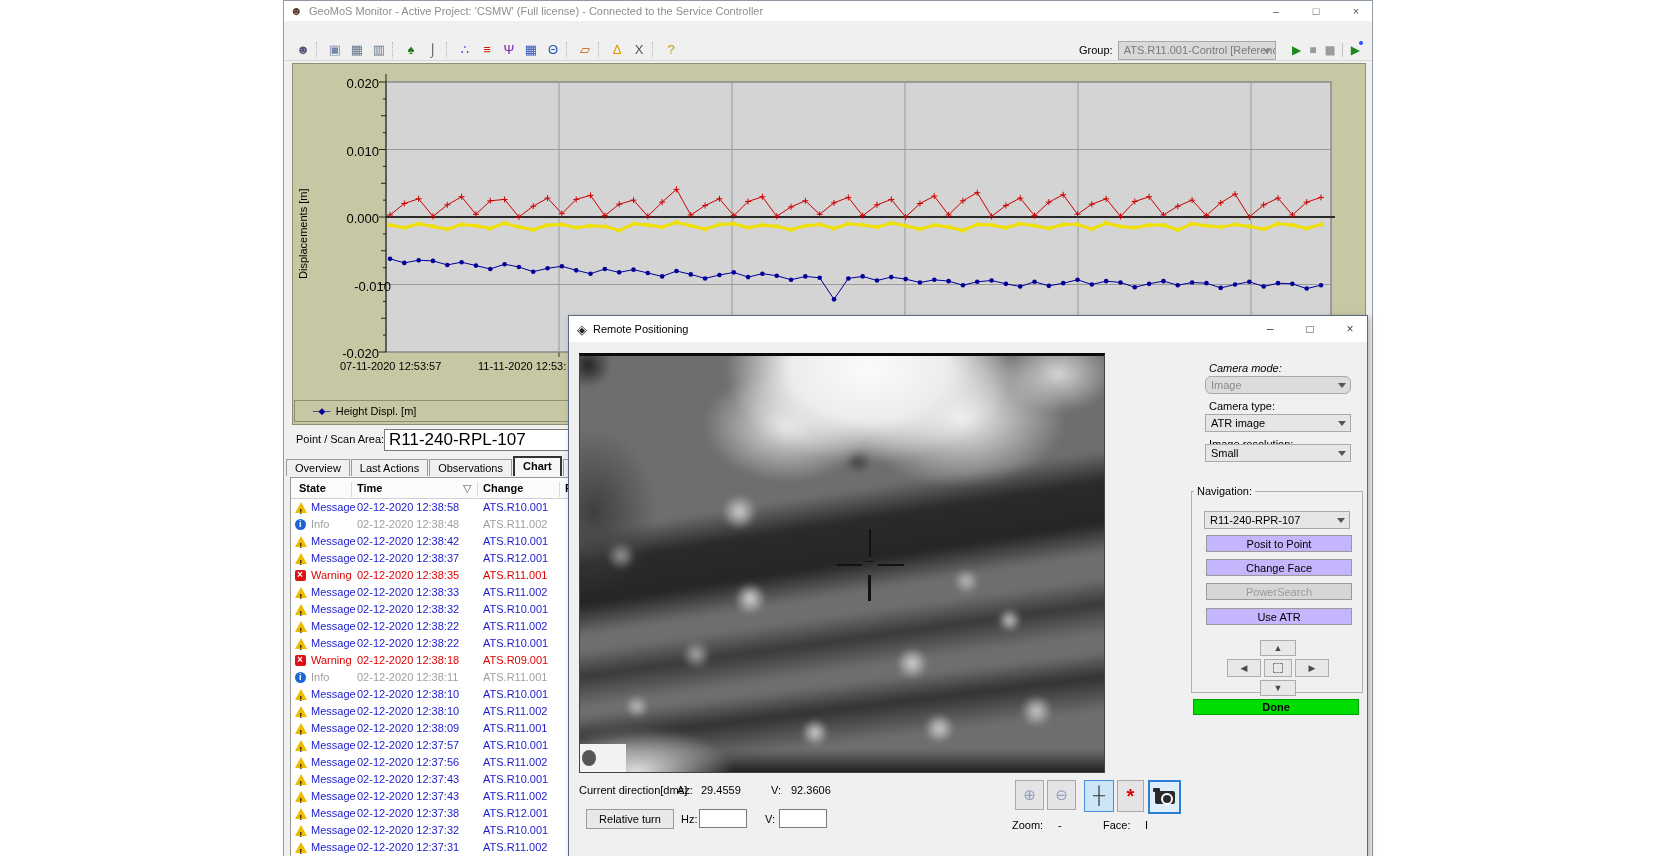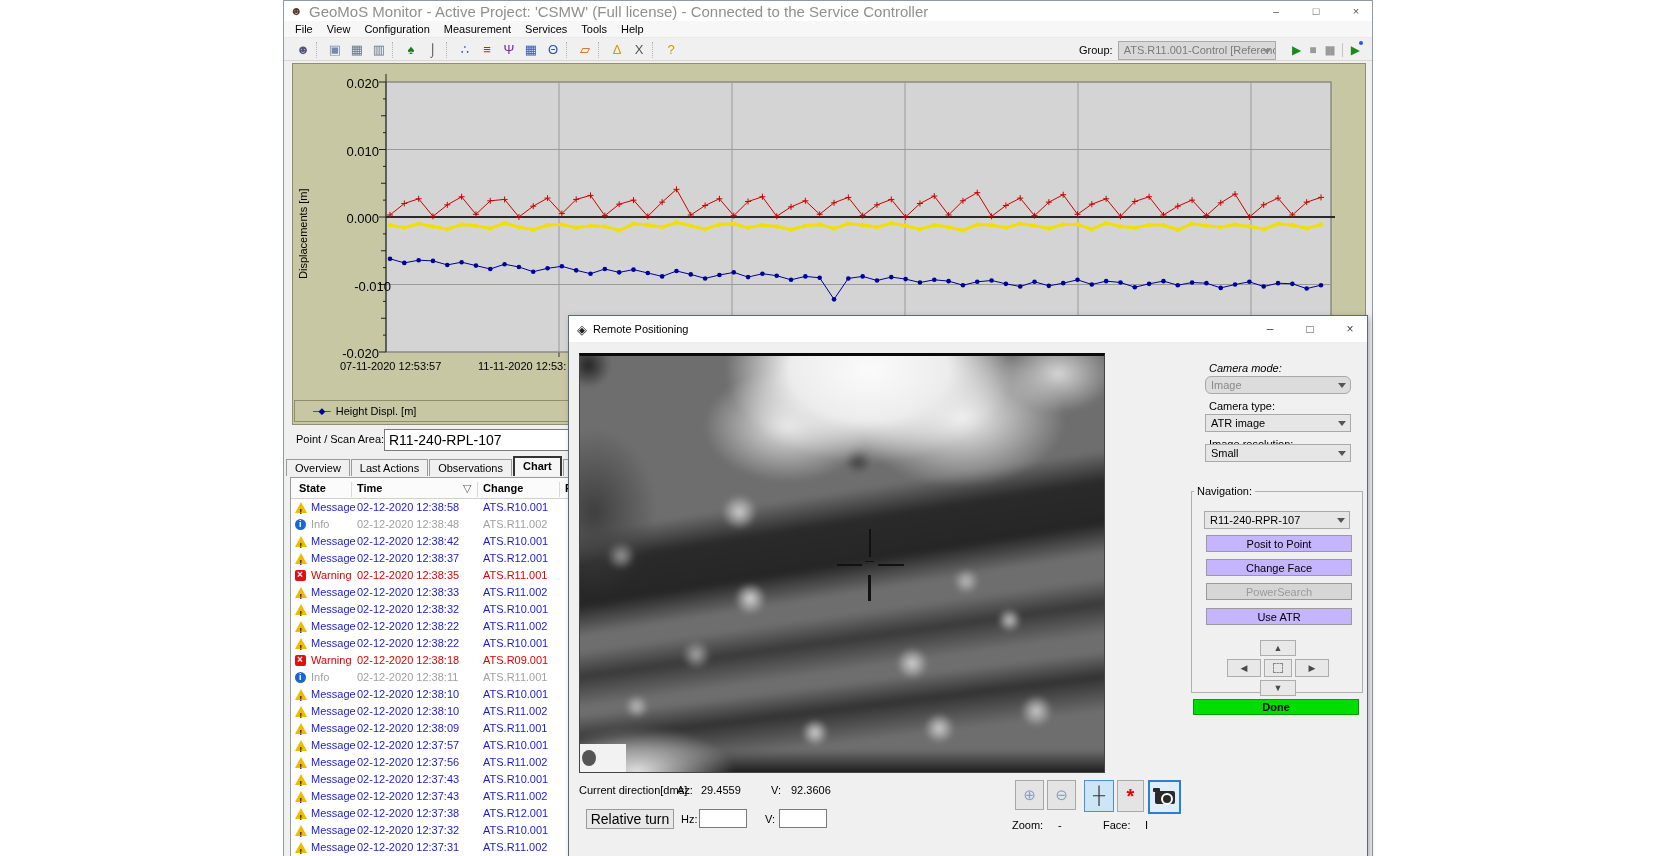--- a/index.html
+++ b/index.html
@@ -3,21 +3,21 @@
 <meta charset="utf-8">
 <style>
   * { margin:0; padding:0; box-sizing:border-box; }
   html,body { width:1680px; height:856px; background:#ffffff; font-family:"Liberation Sans", sans-serif; font-size:11px; color:#000; }
   #page { position:relative; width:1680px; height:856px; overflow:hidden; background:#fff; }
 
   
   #app { position:absolute; left:283px; top:0; width:1090px; height:856px; background:#f0f0f0; border:1px solid #8f9aa5; border-bottom:none; }
   #titlebar { position:absolute; left:0; top:0; width:100%; height:20px; background:#ffffff; display:flex; align-items:center; }
   #title-icon { width:14px; height:14px; margin:0 5px 0 6px; color:#5a3a2a; font-size:12px; line-height:14px; }
-  #title-text { color:#8f8f8f; font-size:15px; white-space:nowrap; }
+  #title-text { color:#8f8f8f; font-size:11px; white-space:nowrap; }
   #title-btns { position:absolute; right:8px; top:0; height:20px; display:flex; gap:24px; align-items:center; color:#555; }
   #title-btns span { width:16px; text-align:center; cursor:default; font-size:11px; }
 
   #menubar { position:absolute; left:0; top:20px; width:100%; height:17px; background:#f7f7f7; display:flex; align-items:center; padding-left:4px; border-bottom:1px solid #eaeaea; }
   .menu-item { padding:1px 7px; cursor:default; }
 
   #toolbar { position:absolute; left:0; top:37px; width:100%; height:23px; background:#f0f0f0; border-bottom:1px solid #d8d8d8; }
   #tool-icons { position:absolute; left:8px; top:0; height:23px; display:flex; align-items:center; }
   .tool-btn { width:22px; height:20px; display:flex; align-items:center; justify-content:center; font-size:13px; cursor:default; }
   .tool-sep { width:6px; height:16px; border-left:1px dotted #b5b5b5; margin:0 2px; }
@@ -42,21 +42,21 @@
   .xtick { position:absolute; font-size:11px; color:#000; white-space:nowrap; }
   #ylab { position:absolute; left:4px; top:60px; width:16px; height:220px; writing-mode:vertical-rl; transform:rotate(180deg); text-align:center; font-size:11px; color:#000; }
   #legend { position:absolute; left:1px; top:336px; width:1071px; height:22px; border:1px solid #8f8f70; background:#c7c7a4; display:flex; align-items:center; }
   .leg-item { display:flex; align-items:center; margin-left:18px; }
   .leg-item .mk { font-size:9px; letter-spacing:-1px; margin-right:6px; }
   #leg-1 { margin-left:240px; }
 
   
   #pointscan { position:absolute; left:0; top:428px; width:100%; height:24px; }
   #pointscan label { position:absolute; left:12px; top:4px; }
-  #pointscan input { position:absolute; left:100px; top:0; width:320px; height:22px; border:1px solid #7a7a7a; background:#fff; font-family:"Liberation Sans",sans-serif; font-size:14px; padding:0 4px; }
+  #pointscan input { position:absolute; left:100px; top:0; width:320px; height:22px; border:1px solid #7a7a7a; background:#fff; font-family:"Liberation Sans",sans-serif; font-size:17px; padding:0 4px; }
 
   
   #tabs { position:absolute; left:2px; top:455px; width:1080px; height:20px; display:flex; align-items:flex-end; }
   .tab { height:17px; line-height:16px; padding:0 8px; background:#f0f0f0; border:1px solid #9a9a9a; border-bottom:none; margin-right:1px; cursor:default; }
   .tab.active { height:20px; background:#f6f6f6; font-weight:bold; border:2px solid #333; border-bottom:none; }
 
   
   #etable { position:absolute; left:6px; top:476px; width:1078px; height:380px; background:#fff; border:1px solid #9a9a9a; border-bottom:none; overflow:hidden; }
   #ehead { position:relative; height:21px; background:#fbfbfb; border-bottom:1px solid #d0d0d0; font-weight:bold; }
   #ehead span { position:absolute; top:4px; }
@@ -118,21 +118,21 @@
   #cam-white-rect { position:absolute; left:0; bottom:0; width:46px; height:28px; background:#f2f2f2; }
   #cam-white-rect::after { content:""; position:absolute; left:2px; top:6px; width:14px; height:16px; background:#555; border-radius:50%; }
   .xh { position:absolute; background:#111; }
 
   #curdir-row { position:absolute; left:10px; top:468px; width:420px; }
   #curdir-row span { margin-right:6px; }
   #az-label { position:absolute; left:98px; } #az-value { position:absolute; left:122px; }
   #v-label { position:absolute; left:192px; } #v-value { position:absolute; left:212px; }
 
   #relturn-row { position:absolute; left:0; top:493px; height:22px; width:420px; }
-  #relturn-btn { position:absolute; left:17px; top:0; width:88px; height:20px; background:#e8e8e8; border:1px solid #9a9a9a; font-family:"Liberation Sans",sans-serif; font-size:14px; }
+  #relturn-btn { position:absolute; left:17px; top:0; width:88px; height:20px; background:#e8e8e8; border:1px solid #9a9a9a; font-family:"Liberation Sans",sans-serif; font-size:11px; }
   #hz-label { position:absolute; left:112px; top:4px; }
   #hz-input { position:absolute; left:130px; top:0; width:48px; height:19px; border:1px solid #7a7a7a; background:#fff; }
   #v2-label { position:absolute; left:196px; top:4px; }
   #v2-input { position:absolute; left:210px; top:0; width:48px; height:19px; border:1px solid #7a7a7a; background:#fff; }
 
   .camtool { position:absolute; top:464px; background:#e4e4e4; border:1px solid #a8a8a8; display:flex; align-items:center; justify-content:center; cursor:default; }
   #zoomin-btn { left:446px; width:29px; height:30px; color:#8fa0c0; font-size:15px; }
   #zoomout-btn { left:478px; width:29px; height:30px; color:#8fa0c0; font-size:15px; }
   #cross-btn { left:515px; width:30px; height:32px; background:#cde6f7; border-color:#4a90d9; color:#333; font-size:17px; }
   #laser-btn { left:548px; width:27px; height:32px; color:#e00000; font-size:20px; font-weight:bold; }
@@ -173,29 +173,20 @@
     <div id="titlebar">
       <span id="title-icon">☻</span>
       <span id="title-text">GeoMoS Monitor - Active Project: 'CSMW' (Full license) - Connected to the Service Controller</span>
       <div id="title-btns">
         <span>–</span>
         <span>□</span>
         <span>×</span>
       </div>
     </div>
 
-    <div id="menubar">
-      <span class="menu-item">File</span>
-      <span class="menu-item">View</span>
-      <span class="menu-item">Configuration</span>
-      <span class="menu-item">Measurement</span>
-      <span class="menu-item">Services</span>
-      <span class="menu-item">Tools</span>
-      <span class="menu-item">Help</span>
-    </div>
 
     <div id="toolbar">
       <div id="tool-icons">
           <span class="tool-btn" style="color: rgb(85, 85, 119);">☻</span>
           <span class="tool-sep"></span>
           <span class="tool-btn" style="color: rgb(119, 136, 170);">▣</span>
           <span class="tool-btn" style="color: rgb(102, 119, 136);">▦</span>
           <span class="tool-btn" style="color: rgb(102, 119, 136);">▥</span>
           <span class="tool-sep"></span>
           <span class="tool-btn" style="color: rgb(31, 122, 31);">♠</span>

